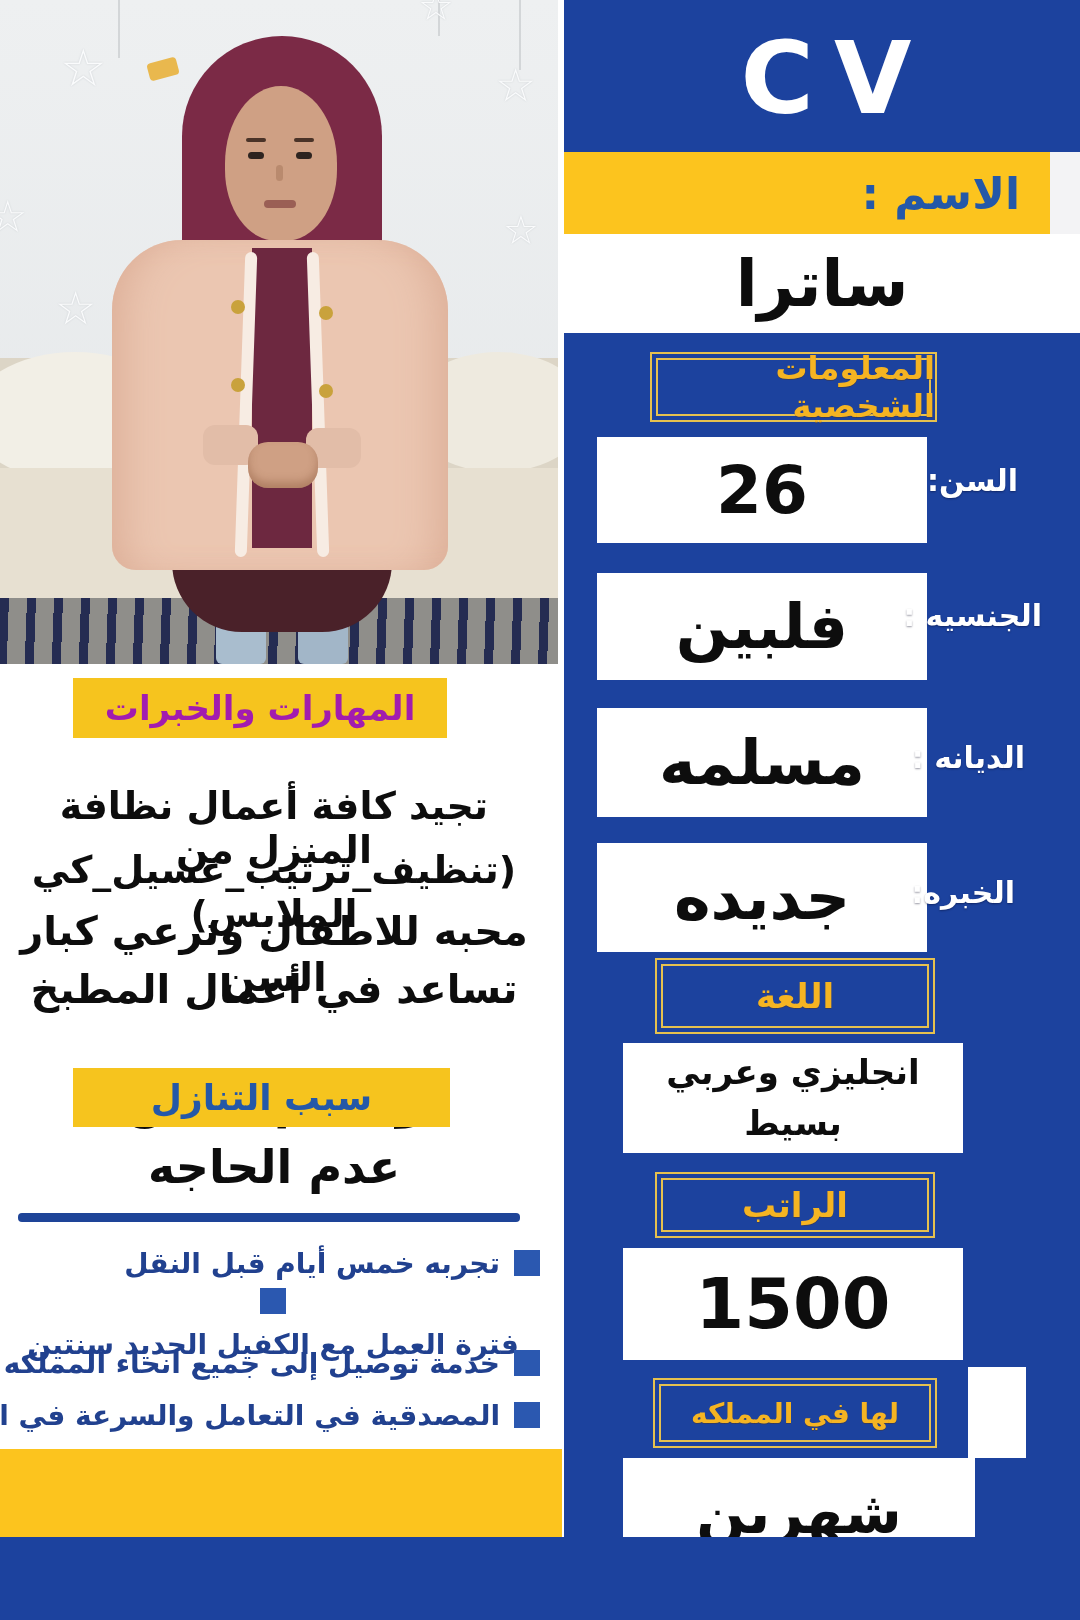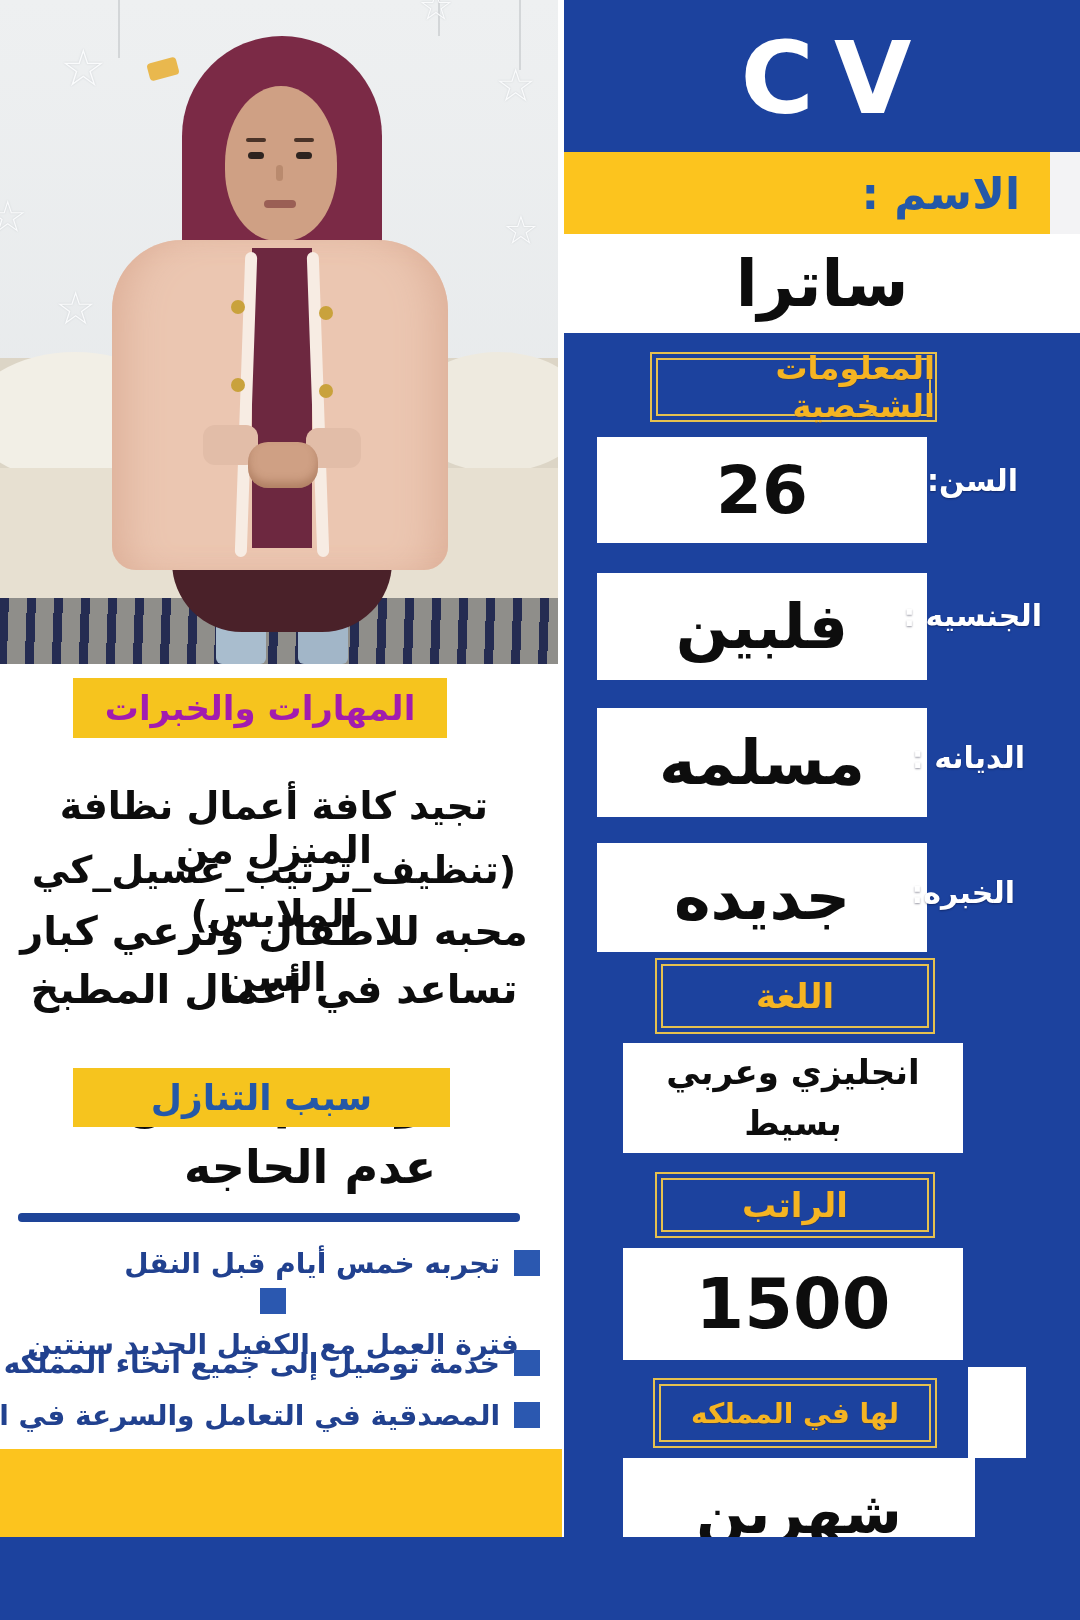--- a/index.html
+++ b/index.html
@@ -49,21 +49,21 @@
                justify-content:center;color:#a21caf;font-size:34px;font-weight:bold;direction:rtl;}
   .skill-line{left:0;width:548px;text-align:center;color:#0d0d0d;font-weight:bold;direction:rtl;font-size:38px;margin-top:36px;}
   .sl-1{top:748px;}
   .sl-2{top:812px;}
   .sl-3{top:872px;font-size:40px;}
   .sl-4{top:930px;font-size:40px;}
   .sl-5{top:1036px;font-size:48px;text-decoration:underline;}
   .waiver-band{left:73px;top:1068px;width:377px;height:59px;background:#f6c41e;display:flex;align-items:center;
                justify-content:center;color:#2458a8;font-size:36px;font-weight:bold;direction:rtl;}
   .waiver-value{left:0;top:1140px;width:548px;text-align:center;color:#0d0d0d;font-weight:bold;
-                font-size:46px;direction:rtl;padding-left:36px;}
+                font-size:46px;direction:rtl;}
   .divider{left:18px;top:1213px;width:502px;height:9px;background:#1e4498;border-radius:4px;}
   .term-row{left:6px;width:534px;height:50px;display:flex;align-items:center;direction:rtl;gap:14px;}
   .tr-1{top:1238px;}
   .tr-2{top:1288px;flex-direction:column;}
   .tr-3{top:1338px;}
   .tr-4{top:1390px;}
   .term-bullet{width:26px;height:26px;background:#2b58b0;flex:0 0 auto;}
   .term-text{color:#21418f;font-weight:bold;font-size:28px;white-space:nowrap;}
   .bottom-yellow{left:0;top:1449px;width:562px;height:88px;background:#fcc41e;}
   .bottom-blue{left:0;top:1537px;width:1080px;height:83px;background:#1c429e;}

